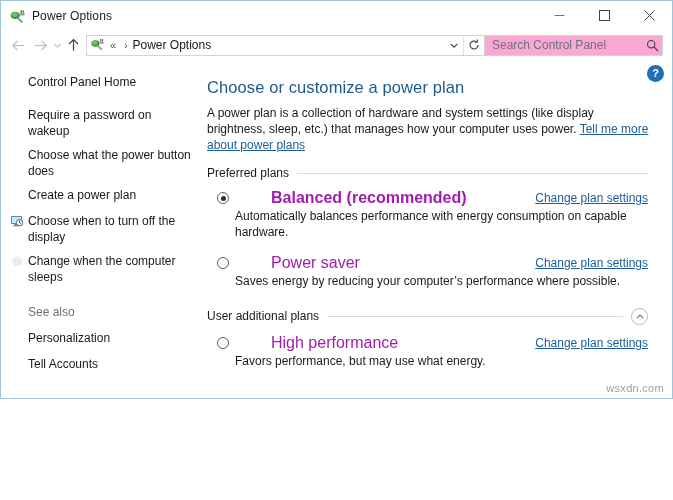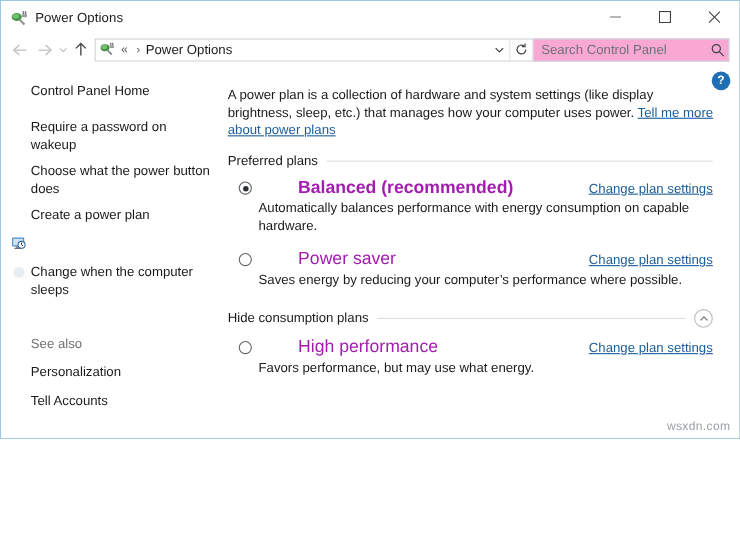--- a/index.html
+++ b/index.html
@@ -482,20 +482,21 @@
           <svg width="14" height="13" viewBox="0 0 14 13">
             <rect x="1" y="1" width="11" height="8" rx="0.8" fill="#4a8cc4"></rect>
             <rect x="2" y="2" width="9" height="6" fill="#cfe4f5"></rect>
             <rect x="4.5" y="9" width="4" height="1.2" fill="#6b6e72"></rect>
             <rect x="3" y="10.2" width="7" height="1.1" rx="0.4" fill="#6b6e72"></rect>
             <circle cx="9.6" cy="7.6" r="3.2" fill="#ffffff" stroke="#3d6f9e" stroke-width="1"></circle>
             <line x1="9.6" y1="7.6" x2="9.6" y2="5.6" stroke="#2b3033" stroke-width="0.9"></line>
             <line x1="9.6" y1="7.6" x2="11" y2="8.4" stroke="#2b3033" stroke-width="0.9"></line>
           </svg>
         </span>
+        <span class="side-link">Choose when to turn off the display</span>
       </div>
 
       <div class="side-link-row">
         <span class="side-ico-slot">
           <svg width="13" height="13" viewBox="0 0 13 13">
             <circle cx="6.3" cy="6.5" r="5" fill="#e8edf2"></circle>
             <path d="M6.3 1.5 A5 5 0 0 0 6.3 11.5 A4.4 4.4 0 0 1 6.3 1.5 Z" fill="#5b6266"></path>
             <path d="M6.3 1.5 A5 5 0 0 1 6.3 11.5 A4.4 4.4 0 0 0 6.3 1.5 Z" fill="#a9b2b9"></path>
           </svg>
         </span>
@@ -515,20 +516,21 @@
           <span class="side-ico-slot"></span>
           <span class="side-link">Tell Accounts</span>
         </div>
       </div>
     </div>
 
     <div class="content">
 
       <div class="help-btn">?</div>
 
+      <h1 class="page-heading">Choose or customize a power plan</h1>
 
       <div class="intro">
         <span>A power plan is a collection of hardware and system settings (like display brightness, sleep, etc.) that manages how your computer uses power. </span><a class="inline-link" href="#">Tell me more about power plans</a>
       </div>
 
       <div class="section-head">
         <span class="section-title">Preferred plans</span>
         <span class="section-rule"></span>
       </div>
 
@@ -546,21 +548,21 @@
         <div class="plan-row">
           <span class="radio"></span>
           <span class="plan-name">Power saver</span>
           <span class="plan-spacer"></span>
           <a class="plan-link" href="#">Change plan settings</a>
         </div>
         <div class="plan-desc">Saves energy by reducing your computer’s performance where possible.</div>
       </div>
 
       <div class="section-head" style="margin-top:18px;">
-        <span class="section-title">Hide consumption plans</span>
+        <span class="section-title">User additional plans</span>
         <span class="section-rule"></span>
         <span class="collapse-btn">
           <svg width="8" height="5" viewBox="0 0 8 5">
               <path d="M0.8 4.2 L4 1 L7.2 4.2" fill="none" stroke="#6d7276" stroke-width="1.1"></path>
             </svg>
         </span>
       </div>
 
       <div class="plan">
         <div class="plan-row">

